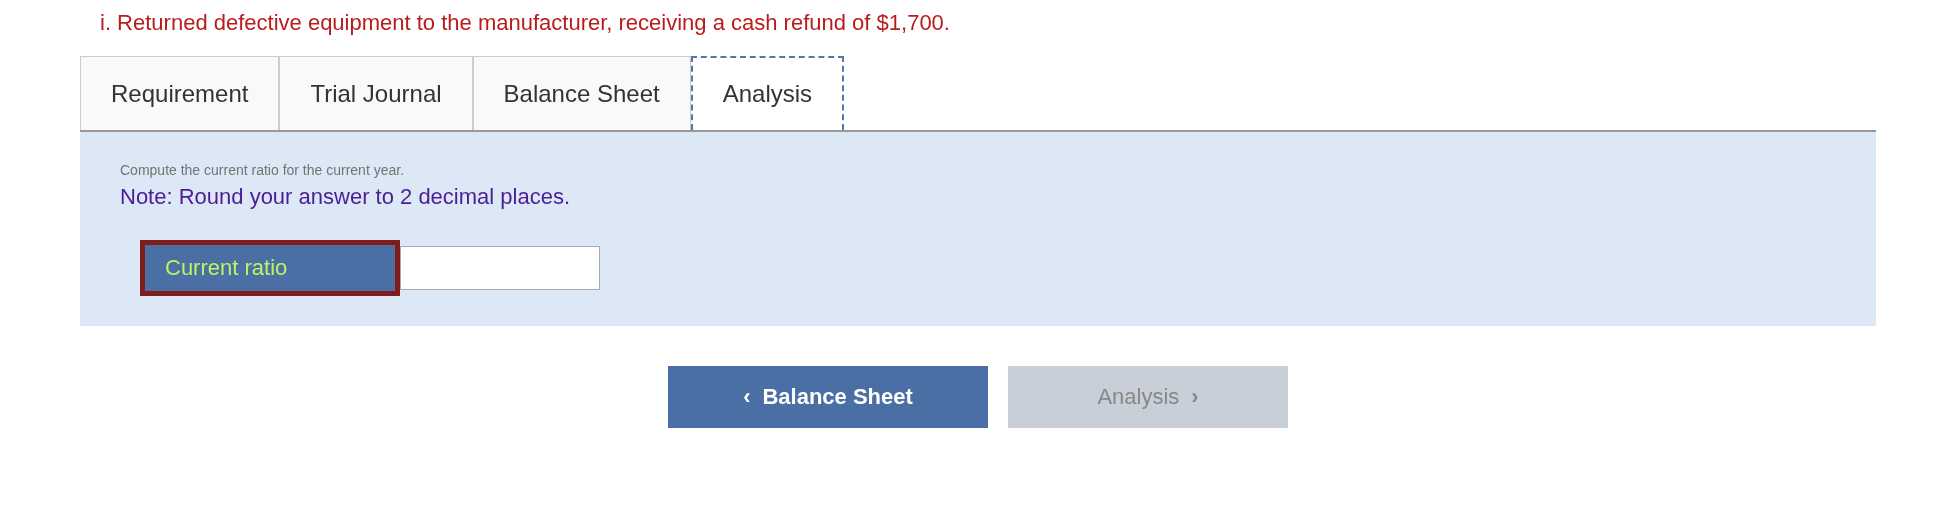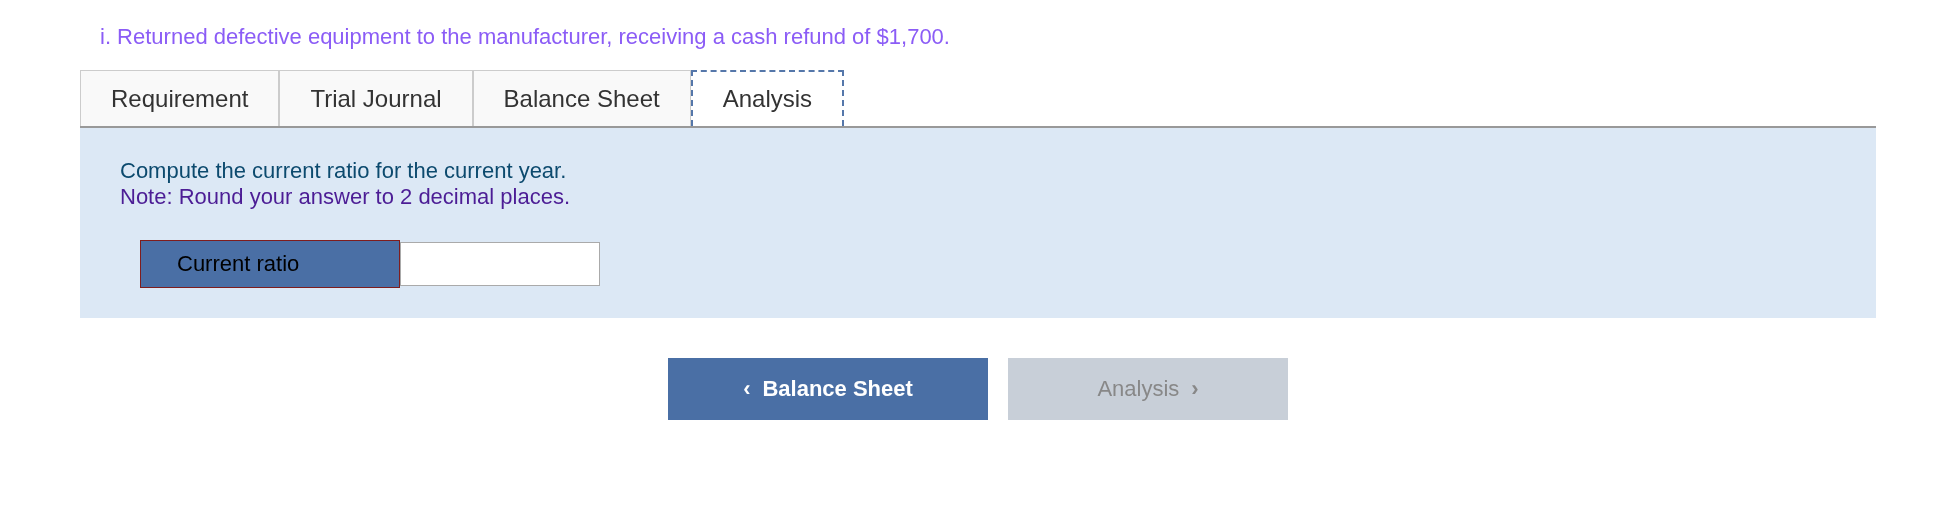--- a/index.html
+++ b/index.html
@@ -10,44 +10,44 @@
 
     body {
       font-family: Arial, sans-serif;
       background: #ffffff;
       width: 1956px;
       min-height: 520px;
       overflow-x: hidden;
     }
 
     .top-text {
-      padding: 24px 100px 20px 100px;
+      padding: 10px 100px 20px 100px;
       font-size: 22px;
-      color: #8b5cf6;
+      color: #b91c1c;
     }
 
     .tabs-container {
       display: flex;
       flex-direction: column;
       padding: 0 80px;
     }
 
     .tabs-row {
       display: flex;
       flex-direction: row;
       align-items: stretch;
       border-bottom: 2px solid #999;
     }
 
     .tab {
       display: flex;
       align-items: center;
       justify-content: center;
       text-align: center;
-      padding: 13px 30px;
+      padding: 22px 30px;
       font-size: 24px;
       color: #333;
       border: 1px solid #ccc;
       border-bottom: none;
       background: #f9f9f9;
       cursor: pointer;
       min-width: 140px;
     }
 
     .tab:not(:first-child) {
@@ -61,43 +61,44 @@
       font-weight: normal;
     }
 
     .content-area {
       background: #dce8f5;
       padding: 30px 40px;
       margin-top: 0;
     }
 
     .instruction-text {
-      font-size: 22px;
-      color: #0c4a6e;
+      font-size: 14px;
+      color: #737373;
+      margin-bottom: 6px;
     }
 
     .note-text {
       font-size: 22px;
       color: #4c1d95;
     }
 
     .input-row {
       display: flex;
       align-items: center;
       margin-top: 30px;
       margin-left: 20px;
     }
 
     .label-box {
       background: #4a6fa5;
-      color: #000000;
+      color: #bef264;
       font-size: 22px;
-      padding: 10px 36px;
+      padding: 10px 20px;
       min-width: 260px;
-      border: 1px solid #7f1d1d;
+      border: 5px solid #7f1d1d;
     }
 
     .value-input {
       border: 1px solid #aaa;
       background: #ffffff;
       height: 44px;
       width: 200px;
       font-size: 20px;
       padding: 4px 10px;
     }

